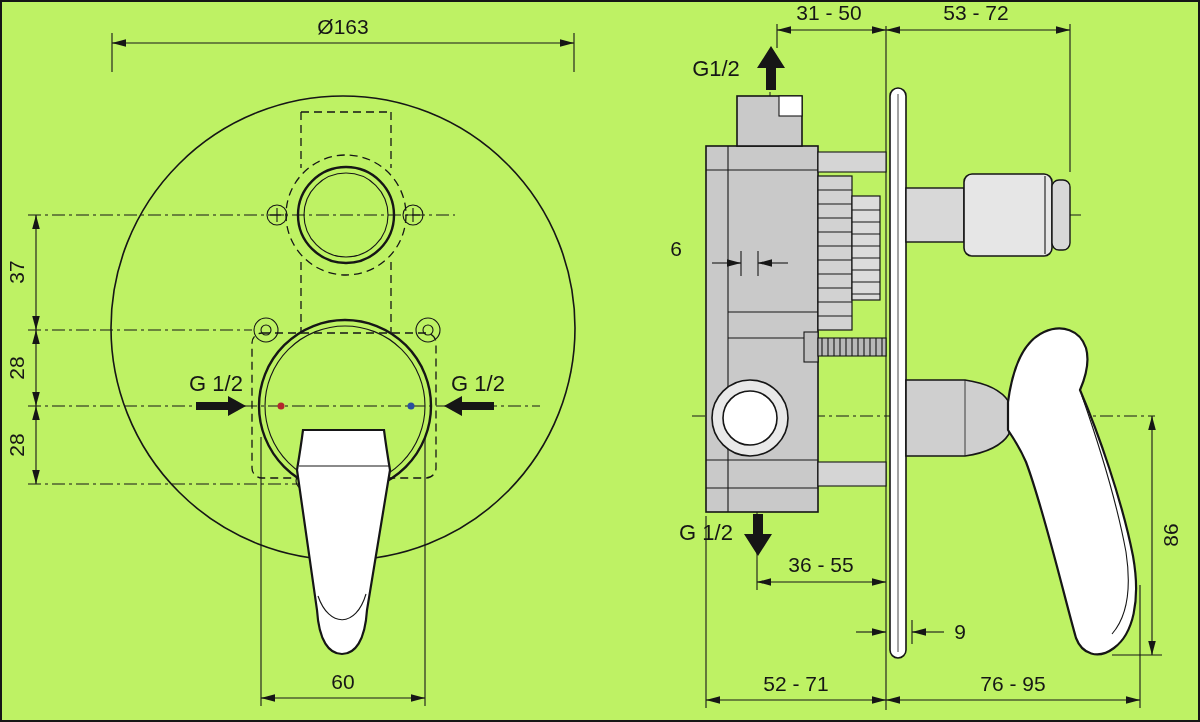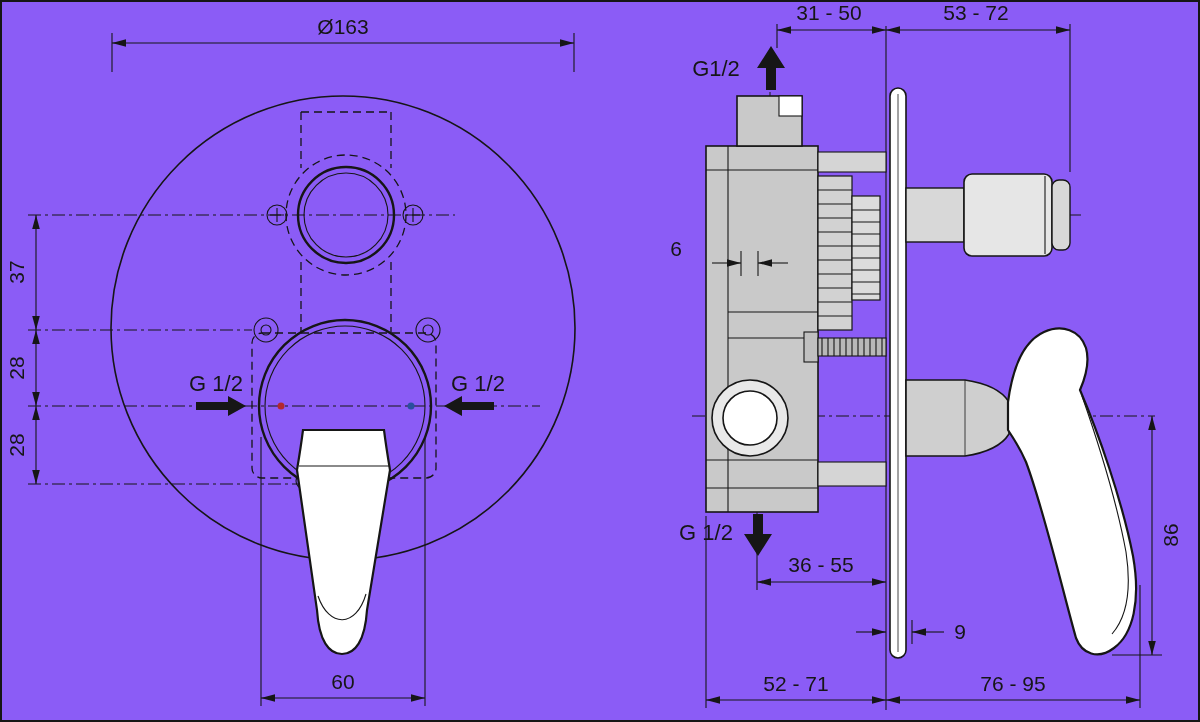--- a/index.html
+++ b/index.html
@@ -1,16 +1,16 @@
 <!DOCTYPE html>
 <html><head>
 <meta charset="utf-8">
 <style>
   html,body{margin:0;padding:0;background:#ffffff;}
-  .canvas{position:relative;width:1200px;height:722px;background:#8b5cf6;overflow:hidden;}
+  .canvas{position:relative;width:1200px;height:722px;background:#bef264;overflow:hidden;}
   svg{display:block;}
   text{font-family:"Liberation Sans","DejaVu Sans",sans-serif;font-size:21px;fill:#161616;}
   text.gthread{font-size:22px;}
   .thin{stroke:#161616;stroke-width:1.1;fill:none;}
   .med{stroke:#161616;stroke-width:1.6;fill:none;}
   .bold{stroke:#161616;stroke-width:2.4;fill:none;}
   .dashdot{stroke:#161616;stroke-width:1;fill:none;stroke-dasharray:13 4 3 4;}
   .dashed{stroke:#161616;stroke-width:1.3;fill:none;stroke-dasharray:8 5;}
 </style>
 </head>

